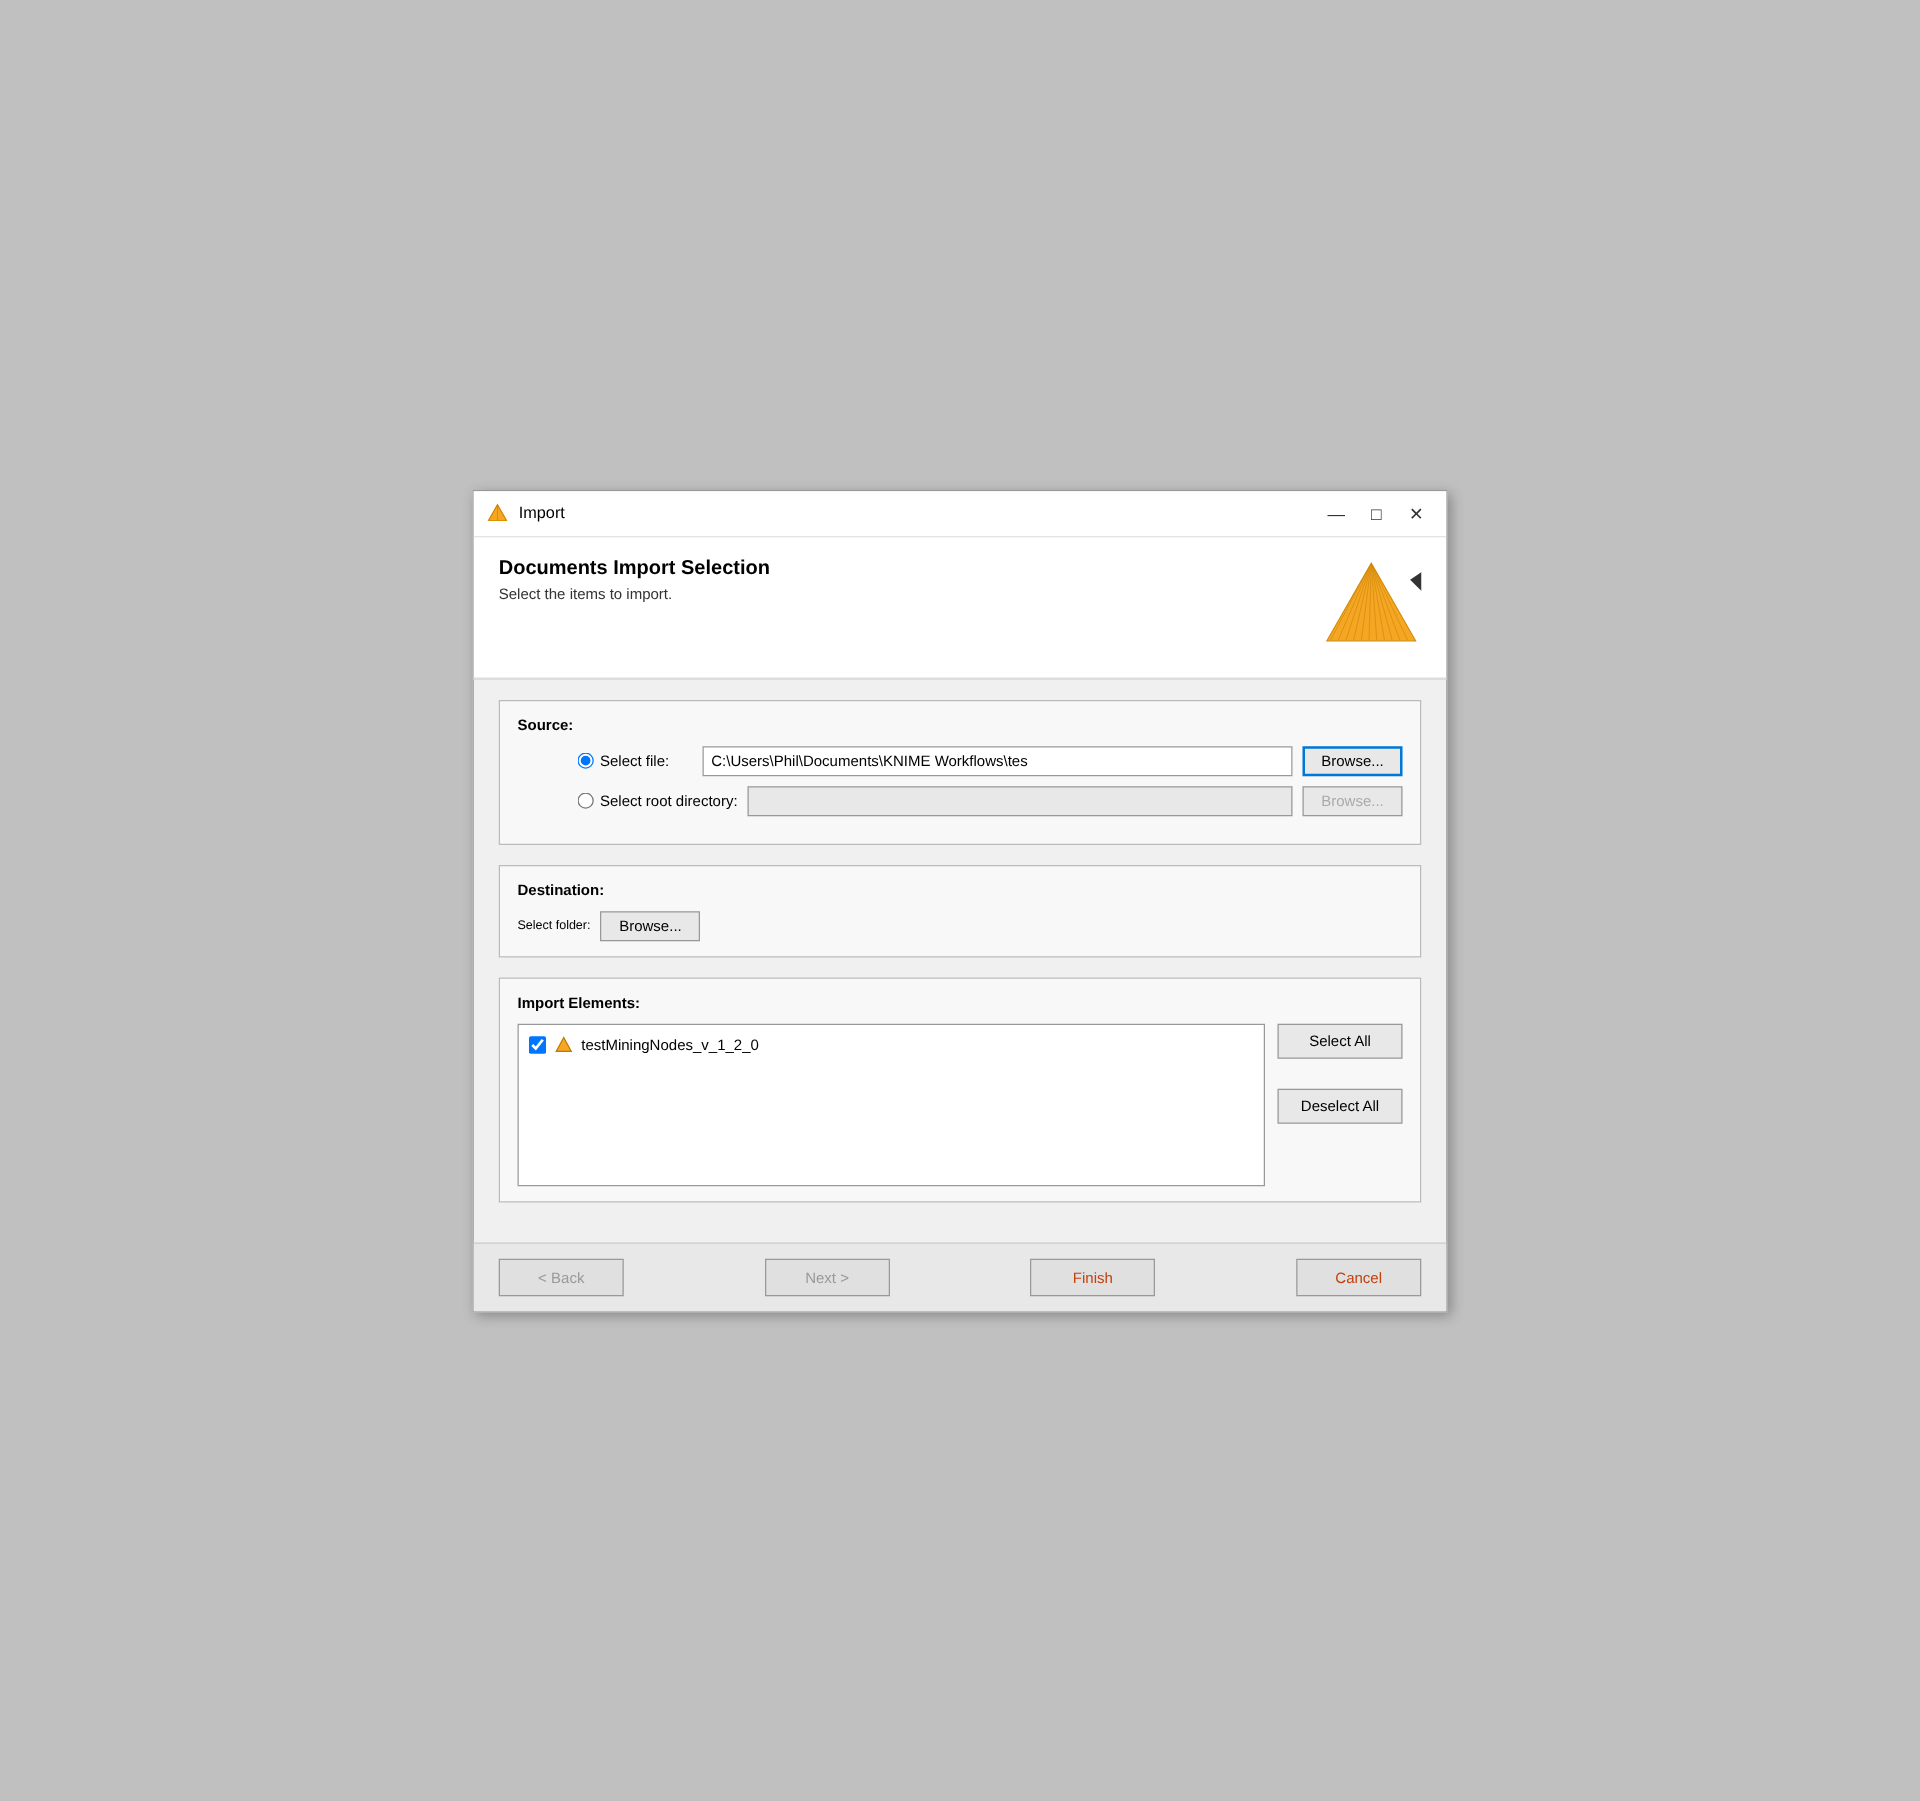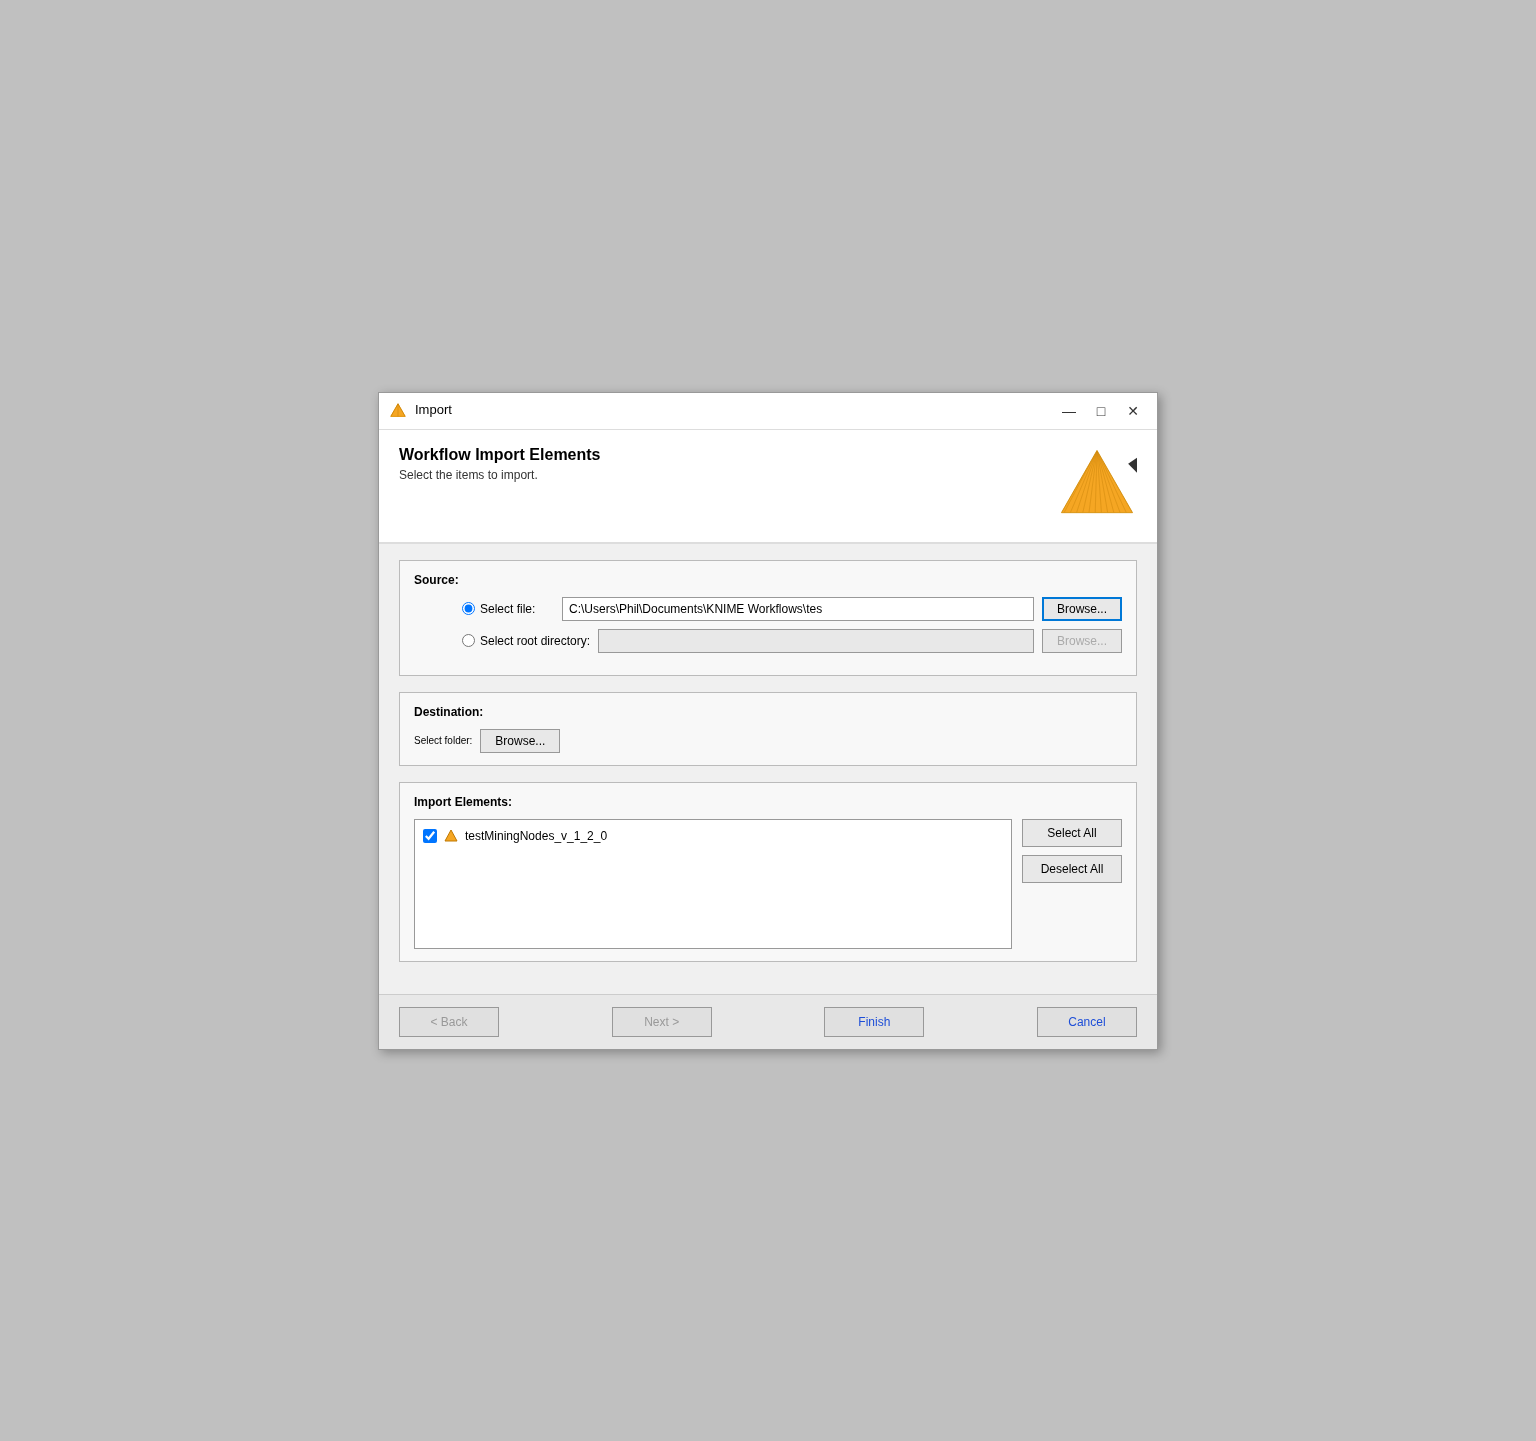--- a/index.html
+++ b/index.html
@@ -180,21 +180,21 @@
     .workflow-icon {
       width: 16px;
       height: 16px;
       display: inline-flex;
       align-items: center;
       justify-content: center;
     }
     .elements-buttons {
       display: flex;
       flex-direction: column;
-      gap: 8px;
+      gap: 24px;
     }
     .elem-btn {
       width: 100px;
       height: 28px;
       border: 1px solid #999;
       background: #e8e8e8;
       font-size: 12px;
       cursor: pointer;
       font-family: inherit;
     }
@@ -209,21 +209,21 @@
     }
     .footer-btn {
       min-width: 100px;
       height: 30px;
       padding: 0 16px;
       border: 1px solid #999;
       background: #e0e0e0;
       font-size: 12px;
       cursor: pointer;
       font-family: inherit;
-      color: #1d4ed8;
+      color: #c2410c;
     }
     .footer-btn:disabled {
       color: #999;
       cursor: default;
     }
     .footer-btn.primary {
       background: #e0e0e0;
     }
     input[type="radio"] {
       cursor: pointer;
@@ -247,21 +247,21 @@
     </div>
     <div class="title-bar-controls">
       <button class="title-bar-btn">—</button>
       <button class="title-bar-btn">□</button>
       <button class="title-bar-btn close">✕</button>
     </div>
   </div>
 
   <div class="header">
     <div class="header-text">
-      <div class="header-title">Workflow Import Elements</div>
+      <div class="header-title">Documents Import Selection</div>
       <div class="header-subtitle">Select the items to import.</div>
     </div>
 
     <svg class="knime-logo" viewBox="0 0 90 90">
       <defs>
         <clipPath id="tri-clip">
           <polygon points="45,5 85,75 5,75"></polygon>
         </clipPath>
       </defs>
       <polygon points="45,5 85,75 5,75" fill="#F5A623" stroke="#d4900f" stroke-width="1"></polygon>

